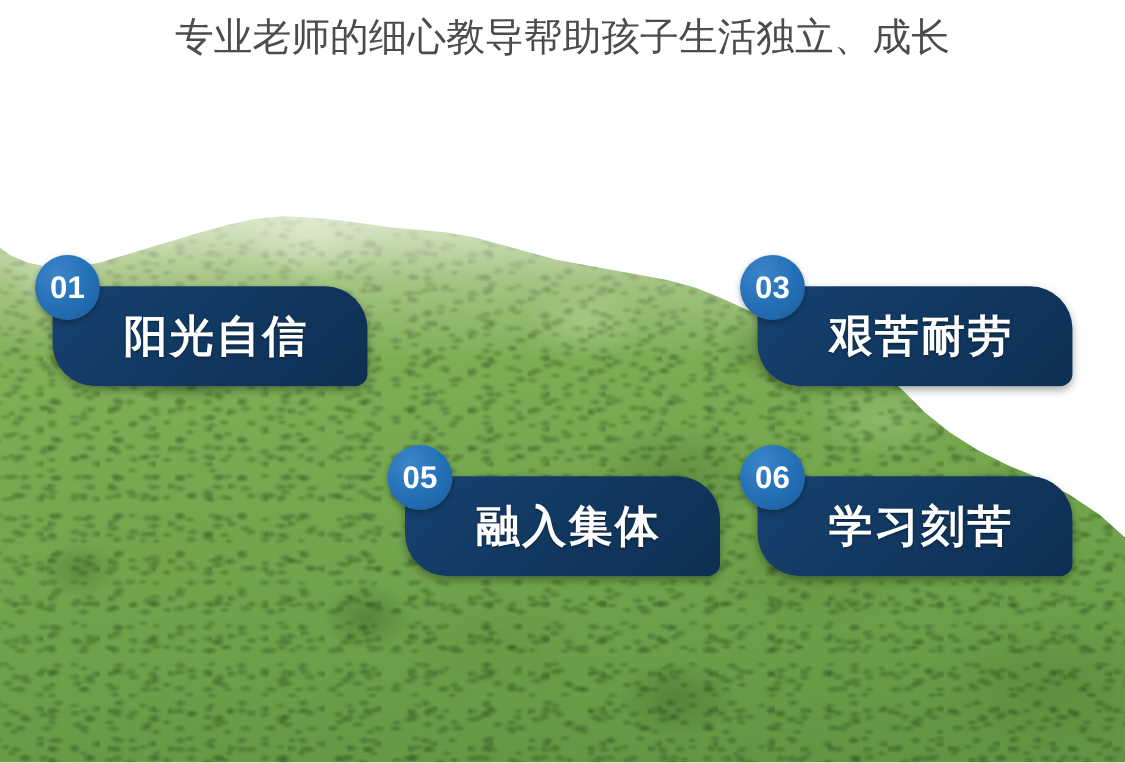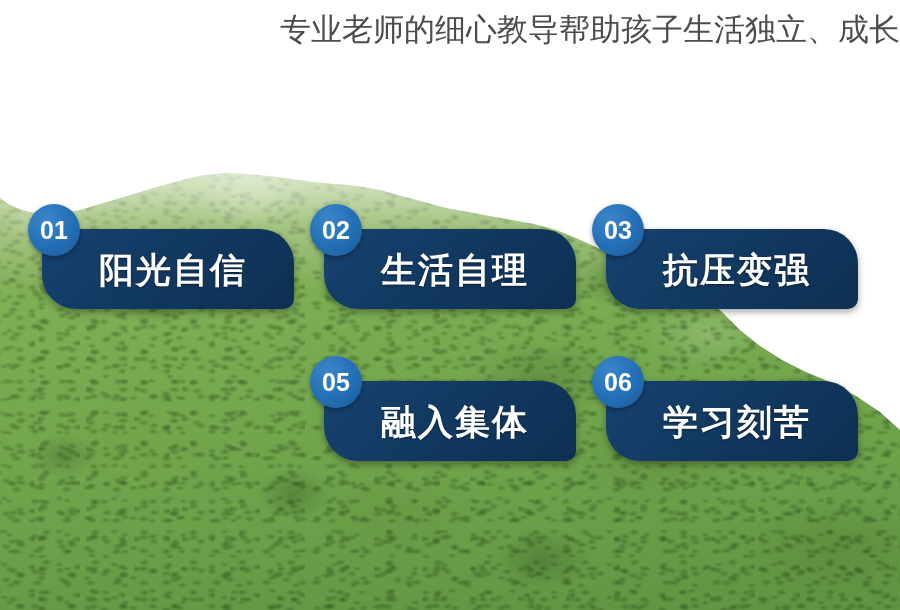--- a/index.html
+++ b/index.html
@@ -167,21 +167,20 @@
     letter-spacing: 1px;
   }
   .subtitle {
     margin: 0;
     padding-top: 12px;
     font-size: 31px;
     line-height: 1.15;
     font-weight: normal;
     color: #4c4c4c;
     letter-spacing: 0px;
-    text-align: right;
   }
 
   
   .grid {
     position: absolute;
     left: 0;
     top: 0;
     width: 900px;
     height: 610px;
     z-index: 6;
@@ -266,32 +265,26 @@
 
   <div class="grid">
 
     <div class="card c0">
       <div class="badge">
         <span class="badge-num">01</span>
       </div>
       <div class="card-label">阳光自信</div>
     </div>
 
-    <div class="card c1">
-      <div class="badge">
-        <span class="badge-num">02</span>
-      </div>
-      <div class="card-label">生活自理</div>
-    </div>
 
     <div class="card c2">
       <div class="badge">
         <span class="badge-num">03</span>
       </div>
-      <div class="card-label">抗压变强</div>
+      <div class="card-label">艰苦耐劳</div>
     </div>
 
 
     <div class="card c4">
       <div class="badge">
         <span class="badge-num">05</span>
       </div>
       <div class="card-label">融入集体</div>
     </div>
 

